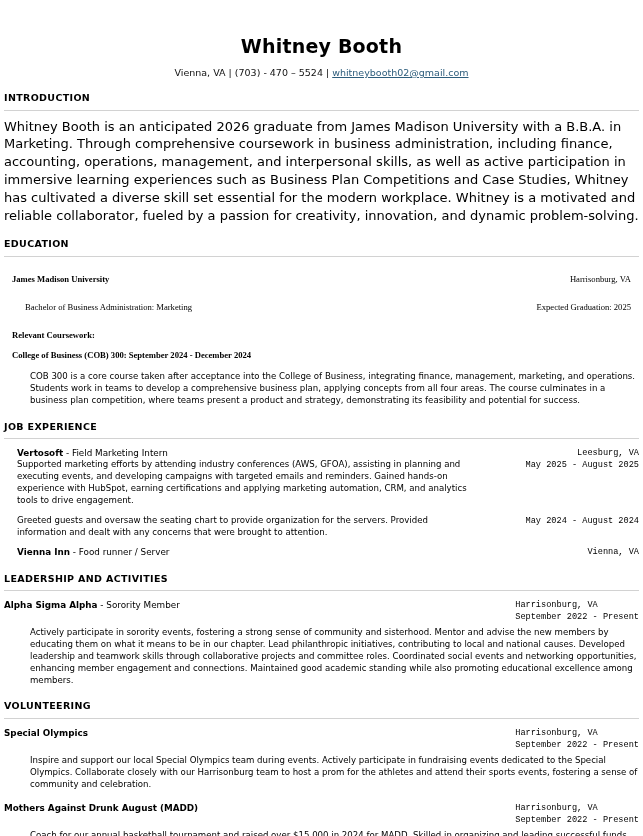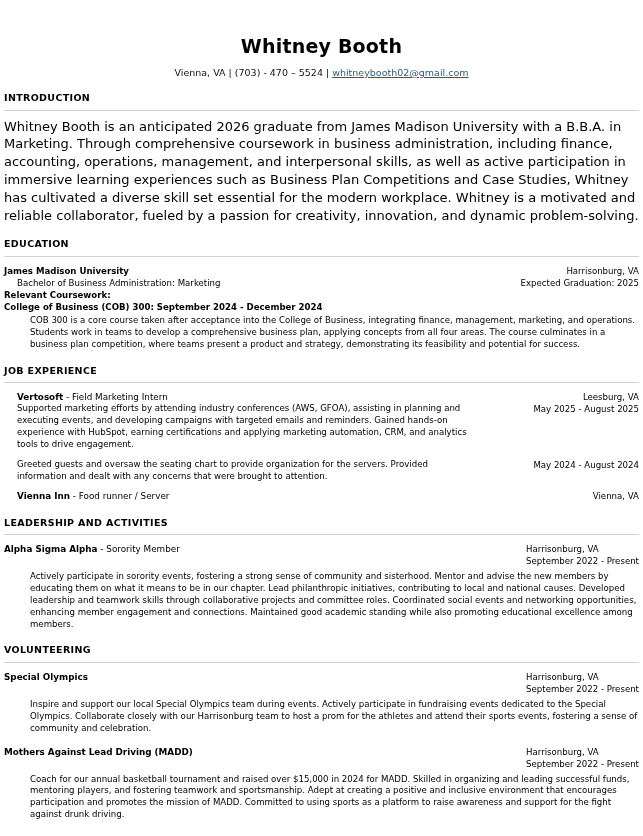--- a/index.html
+++ b/index.html
@@ -81,38 +81,40 @@
   .entry .left  { flex: 1 1 auto; min-width: 0; }
   .entry .right {
     flex: 0 0 auto;
     text-align: left;
     padding-left: 12px;
     white-space: nowrap;
   }
   .ln {
     font-size: 8.6px;
     line-height: 1.4;
-    margin: 0;
+    margin: 8px;
+    font-family: Liberation Serif, serif;
   }
   .ln.b { font-weight: bold; }
 
   .entry-title {
     font-size: 8.8px;
     line-height: 1.4;
     margin: 0;
     font-weight: normal;
   }
   .entry-title .org { font-weight: bold; }
   .entry-title .sep { font-weight: normal; }
   .entry-title .role { font-weight: normal; }
 
   .meta {
     font-size: 8.6px;
     line-height: 1.4;
     margin: 0;
+    font-family: Liberation Mono, monospace;
   }
 
   .desc {
     font-size: 8.6px;
     line-height: 1.38;
     margin: 0;
   }
   .block { padding-top: 8px; }
 </style>
 </head>
@@ -228,21 +230,21 @@
         <p class="meta">Harrisonburg, VA</p>
         <p class="meta">September 2022 - Present</p>
       </div>
     </div>
     <p class="desc indent-2" style="padding-top:4px;">Inspire and support our local Special Olympics team during events. Actively participate in fundraising events dedicated to the Special Olympics. Collaborate closely with our Harrisonburg team to host a prom for the athletes and attend their sports events, fostering a sense of community and celebration.</p>
   </div>
 
   <div class="block" style="padding-top:11px;">
     <div class="entry">
       <div class="left">
-        <p class="entry-title"><span class="org">Mothers Against Lead Driving (MADD)</span></p>
+        <p class="entry-title"><span class="org">Mothers Against Drunk August (MADD)</span></p>
       </div>
       <div class="right">
         <p class="meta">Harrisonburg, VA</p>
         <p class="meta">September 2022 - Present</p>
       </div>
     </div>
     <p class="desc indent-2" style="padding-top:4px;">Coach for our annual basketball tournament and raised over $15,000 in 2024 for MADD. Skilled in organizing and leading successful funds, mentoring players, and fostering teamwork and sportsmanship. Adept at creating a positive and inclusive environment that encourages participation and promotes the mission of MADD. Committed to using sports as a platform to raise awareness and support for the fight against drunk driving.</p>
   </div>
 
 </div>

